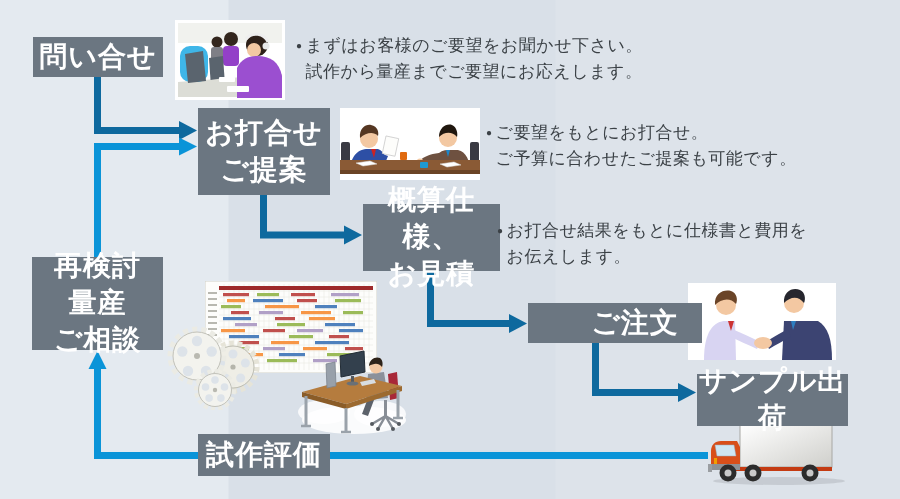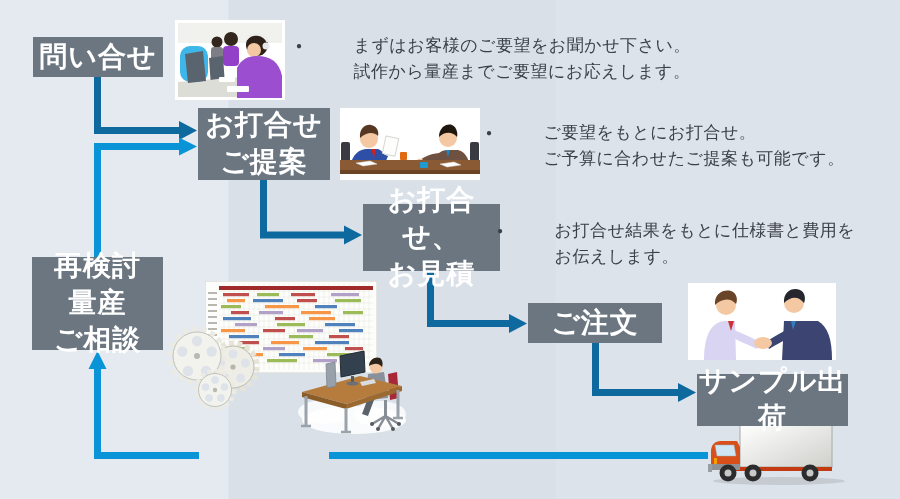--- a/index.html
+++ b/index.html
@@ -12,21 +12,21 @@
     position:absolute;background:#6b7681;color:#ffffff;
     display:flex;align-items:center;justify-content:center;
     font-weight:bold;font-size:28px;line-height:1.32;text-align:center;
     white-space:pre-line;letter-spacing:1px;z-index:3;
   }
   .note{
     position:absolute;display:flex;color:#3b4146;font-size:17px;
     line-height:26px;letter-spacing:0.5px;z-index:3;
   }
   .note .bullet{font-size:10px;line-height:26px;margin-right:3px;}
-  .note .txt{white-space:pre-line;margin-left:48px;}
+  .note .txt{white-space:pre-line;}
   .illus{position:absolute;z-index:2;}
   .illus svg{display:block;}
   .conn{position:absolute;left:0;top:0;z-index:1;}
   .abovelines{z-index:3;}
 </style>
 </head>
 <body>
 
 <div id="stage">
 
@@ -266,29 +266,30 @@
       <circle cx="25" cy="53" r="8.5" fill="#2c2c2c"></circle>
         <circle cx="25" cy="53" r="3.5" fill="#c9c9c9"></circle>
       <circle cx="50" cy="53" r="8.5" fill="#2c2c2c"></circle>
         <circle cx="50" cy="53" r="3.5" fill="#c9c9c9"></circle>
       <circle cx="107" cy="53" r="8.5" fill="#2c2c2c"></circle>
         <circle cx="107" cy="53" r="3.5" fill="#c9c9c9"></circle>
     </svg>
   </div>
 
   <div class="step" style="left:33px;top:37px;width:130px;height:40px;">問い合せ</div>
-  <div class="step" style="left:198px;top:108px;width:132px;height:72px;">お打合せ
+  <div class="step" style="left:198px;top:108px;width:132px;height:87px;">お打合せ
 ご提案</div>
-  <div class="step" style="left:363px;top:204px;width:137px;height:67px;">お打合せ、
+  <div class="step" style="left:363px;top:204px;width:137px;height:67px;">概算仕様、
 お見積</div>
-  <div class="step" style="left:528px;top:303px;width:134px;height:40px;">ご注文</div>
+  <div class="step" style="left:528px;top:303px;width:134px;height:40px;padding-left:40px;">ご注文</div>
   <div class="step" style="left:697px;top:374px;width:151px;height:52px;">サンプル出荷</div>
   <div class="step" style="left:32px;top:257px;width:131px;height:93px;">再検討
 量産
 ご相談</div>
+  <div class="step" style="left:198px;top:434px;width:132px;height:42px;">試作評価</div>
 
   <div class="note" style="left:296px;top:33px;">
     <span class="bullet">●</span>
     <span class="txt">まずはお客様のご要望をお聞かせ下さい。
 試作から量産までご要望にお応えします。</span>
   </div>
   <div class="note" style="left:486px;top:120px;">
     <span class="bullet">●</span>
     <span class="txt">ご要望をもとにお打合せ。
 ご予算に合わせたご提案も可能です。</span>

